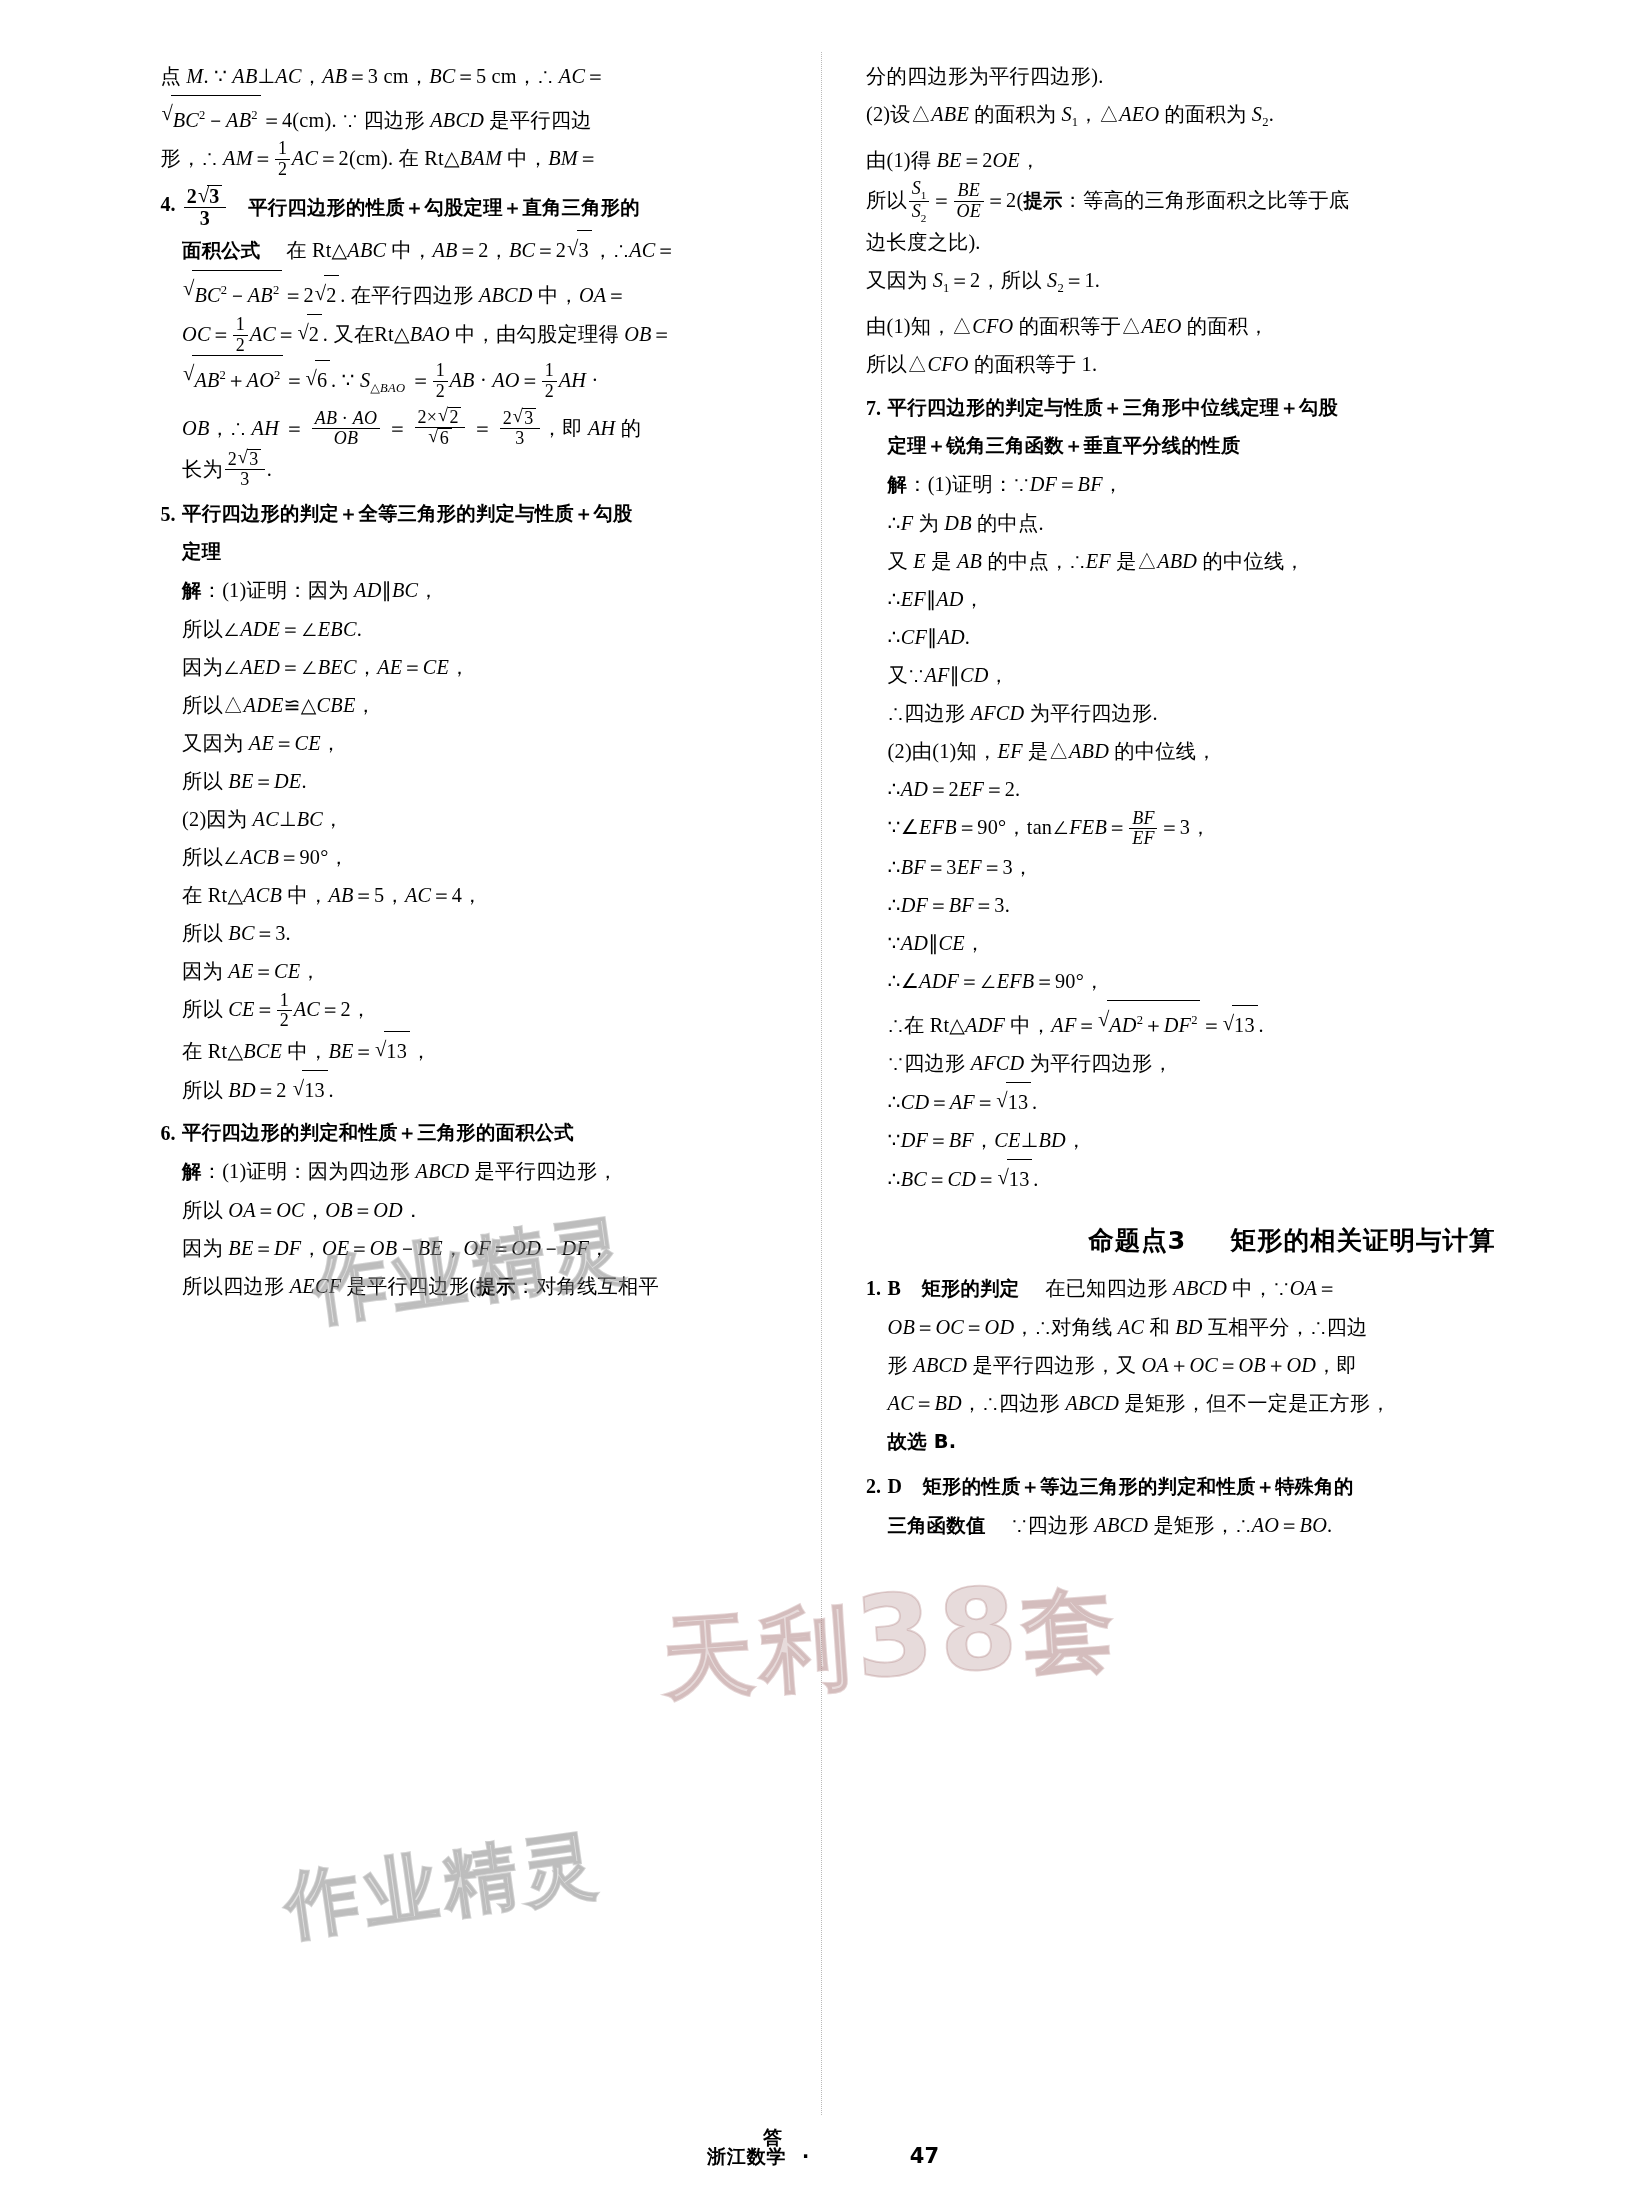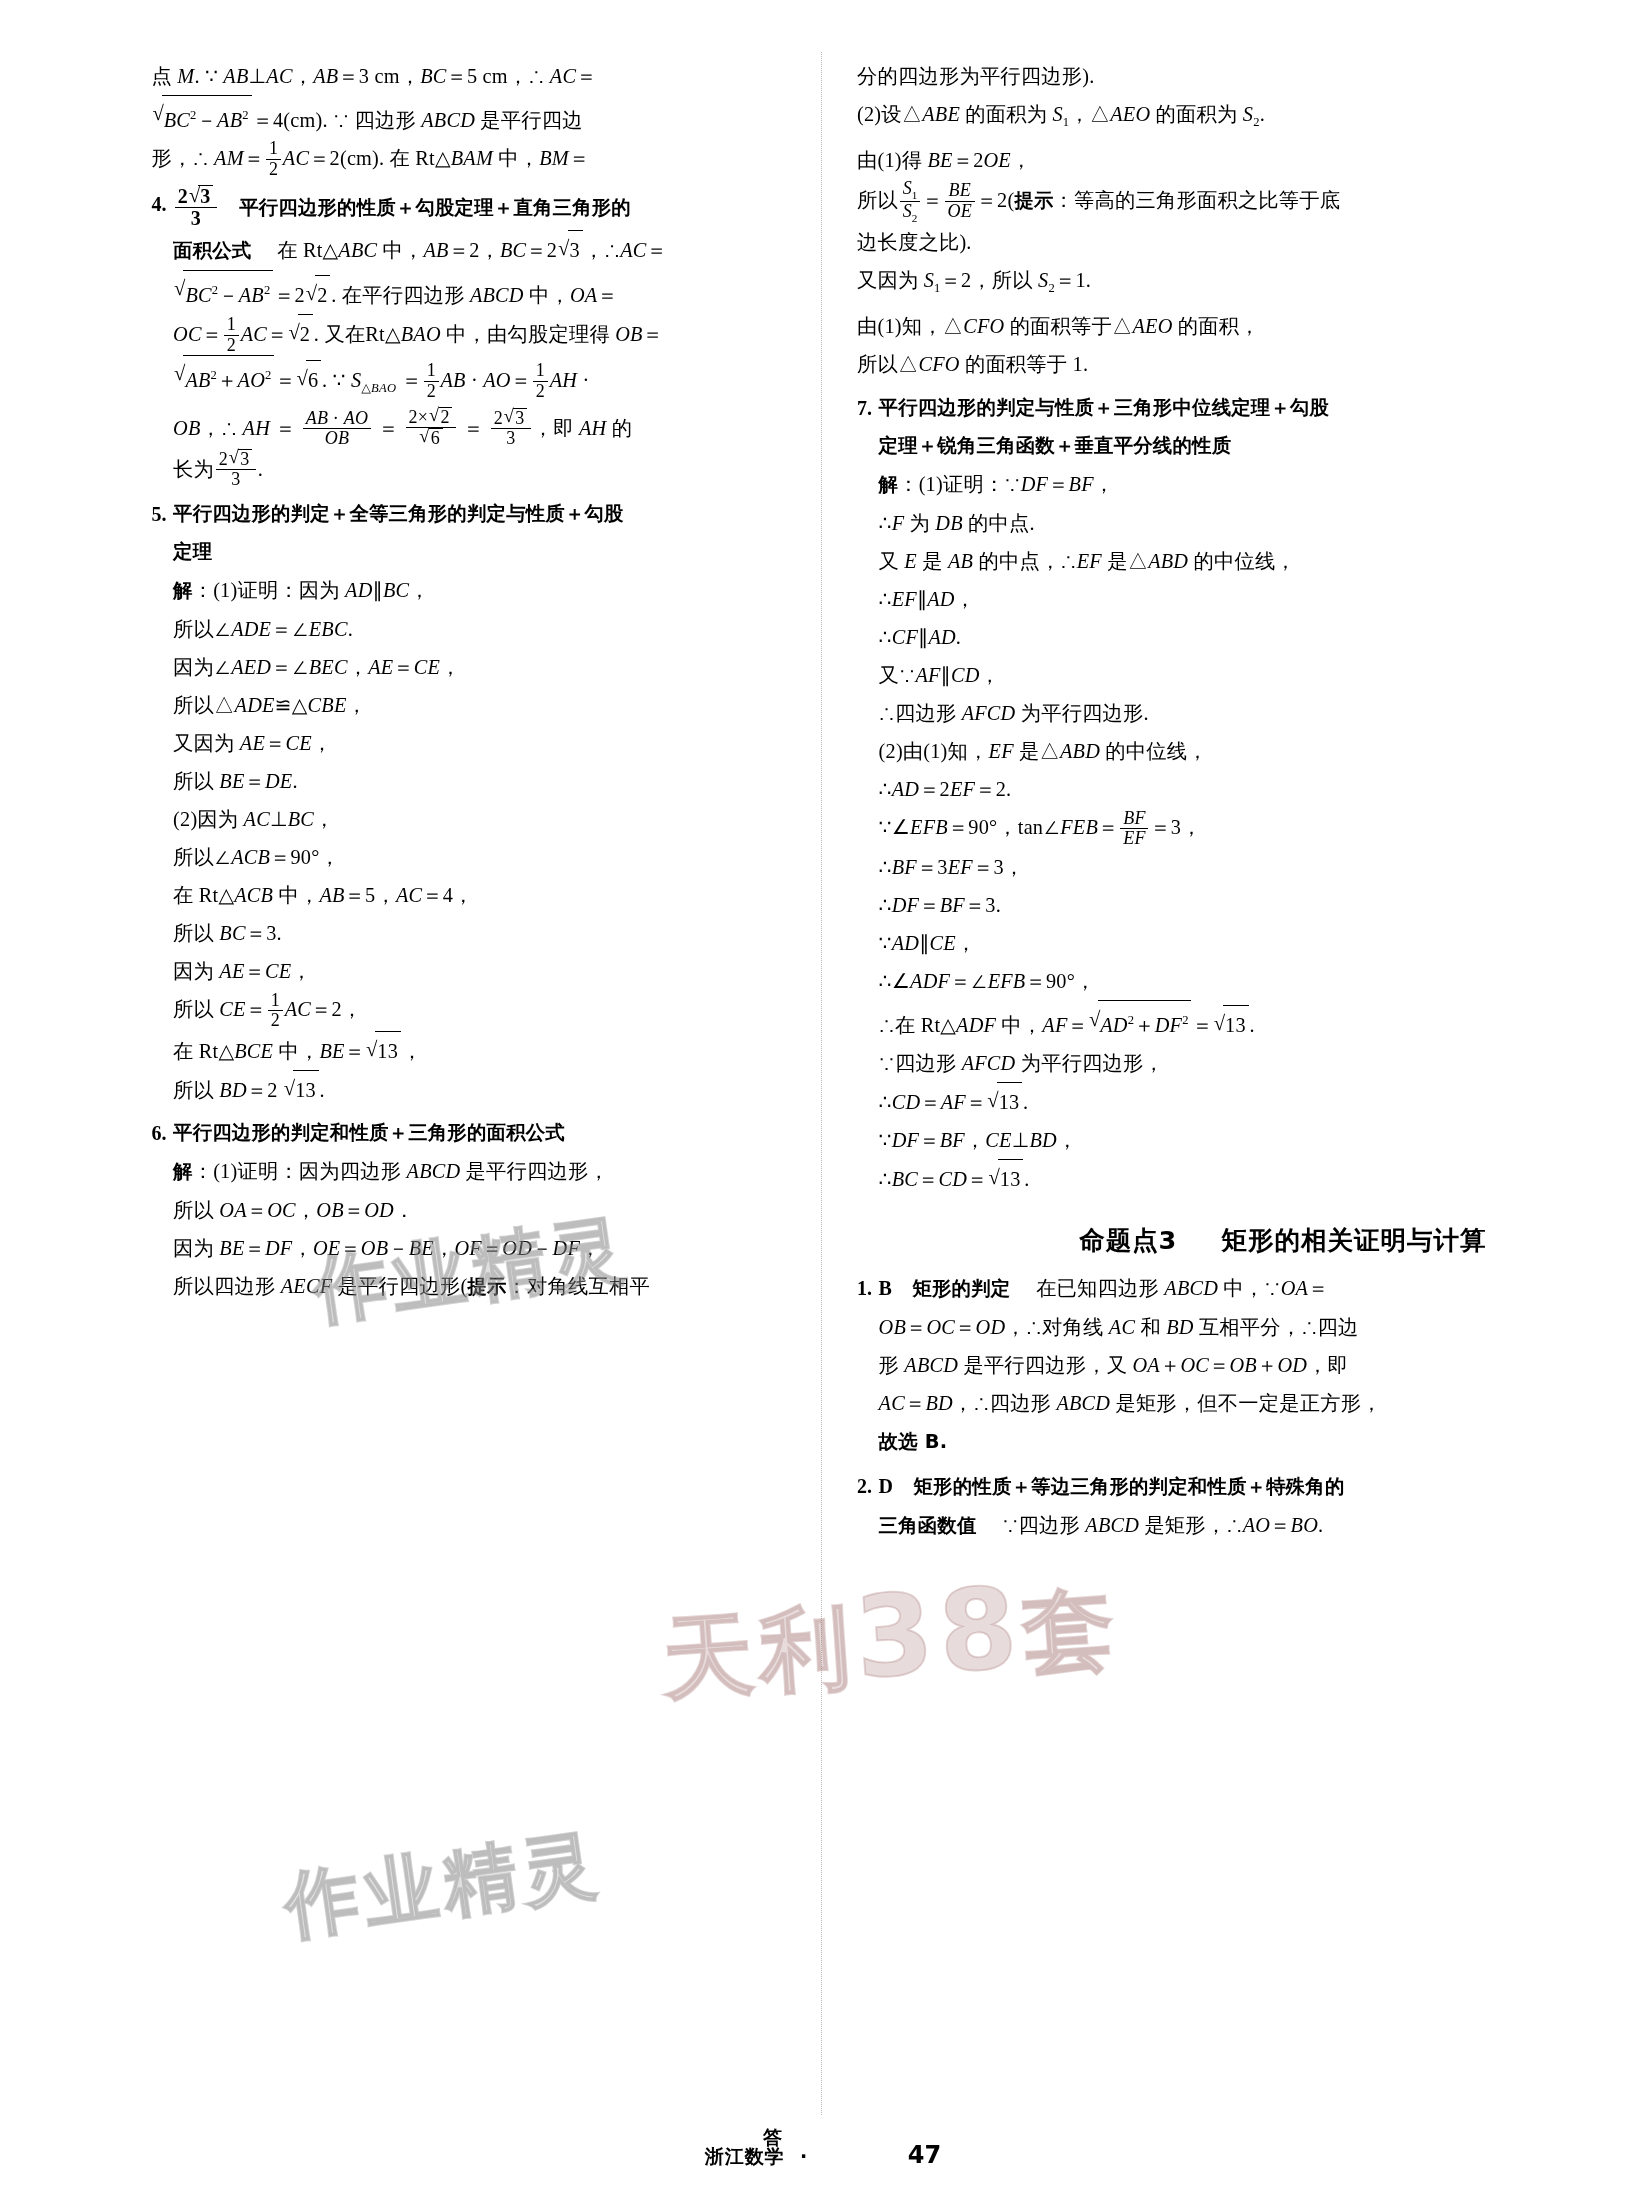--- a/index.html
+++ b/index.html
@@ -21,20 +21,21 @@
   }
   
   .columns {
     position: absolute;
     left: 142px;
     top: 57px;
     width: 1372px;
     height: 2073px;
     display: flex;
     gap: 0px;
+    justify-content: center;
   }
   .col {
     width: 677px;
     padding: 0 9.5px;
     box-sizing: border-box;
   }
   .col.left { padding-right: 38px; }
   .col.right { padding-left: 38px; }
   .divider {
     position: absolute;
@@ -126,21 +127,21 @@
     left: 0;
     right: 0;
     bottom: 40px;
     text-align: center;
     font-family: "DejaVu Sans", "Liberation Sans", sans-serif;
     font-size: 19px;
   }
   .footer .subject { font-weight: bold; letter-spacing: 0.9px; }
   .footer .pageno {
     font-weight: bold;
-    font-size: 24px;
+    font-size: 21px;
     margin-left: 85px;
   }
   .footer .slash { margin: 0 9.5px; font-weight: bold; }
   
   .wm {
     position: absolute;
     pointer-events: none;
     font-family: "DejaVu Sans", "Liberation Sans", sans-serif;
     font-weight: bold;
     color: rgba(150,150,150,0.30);

